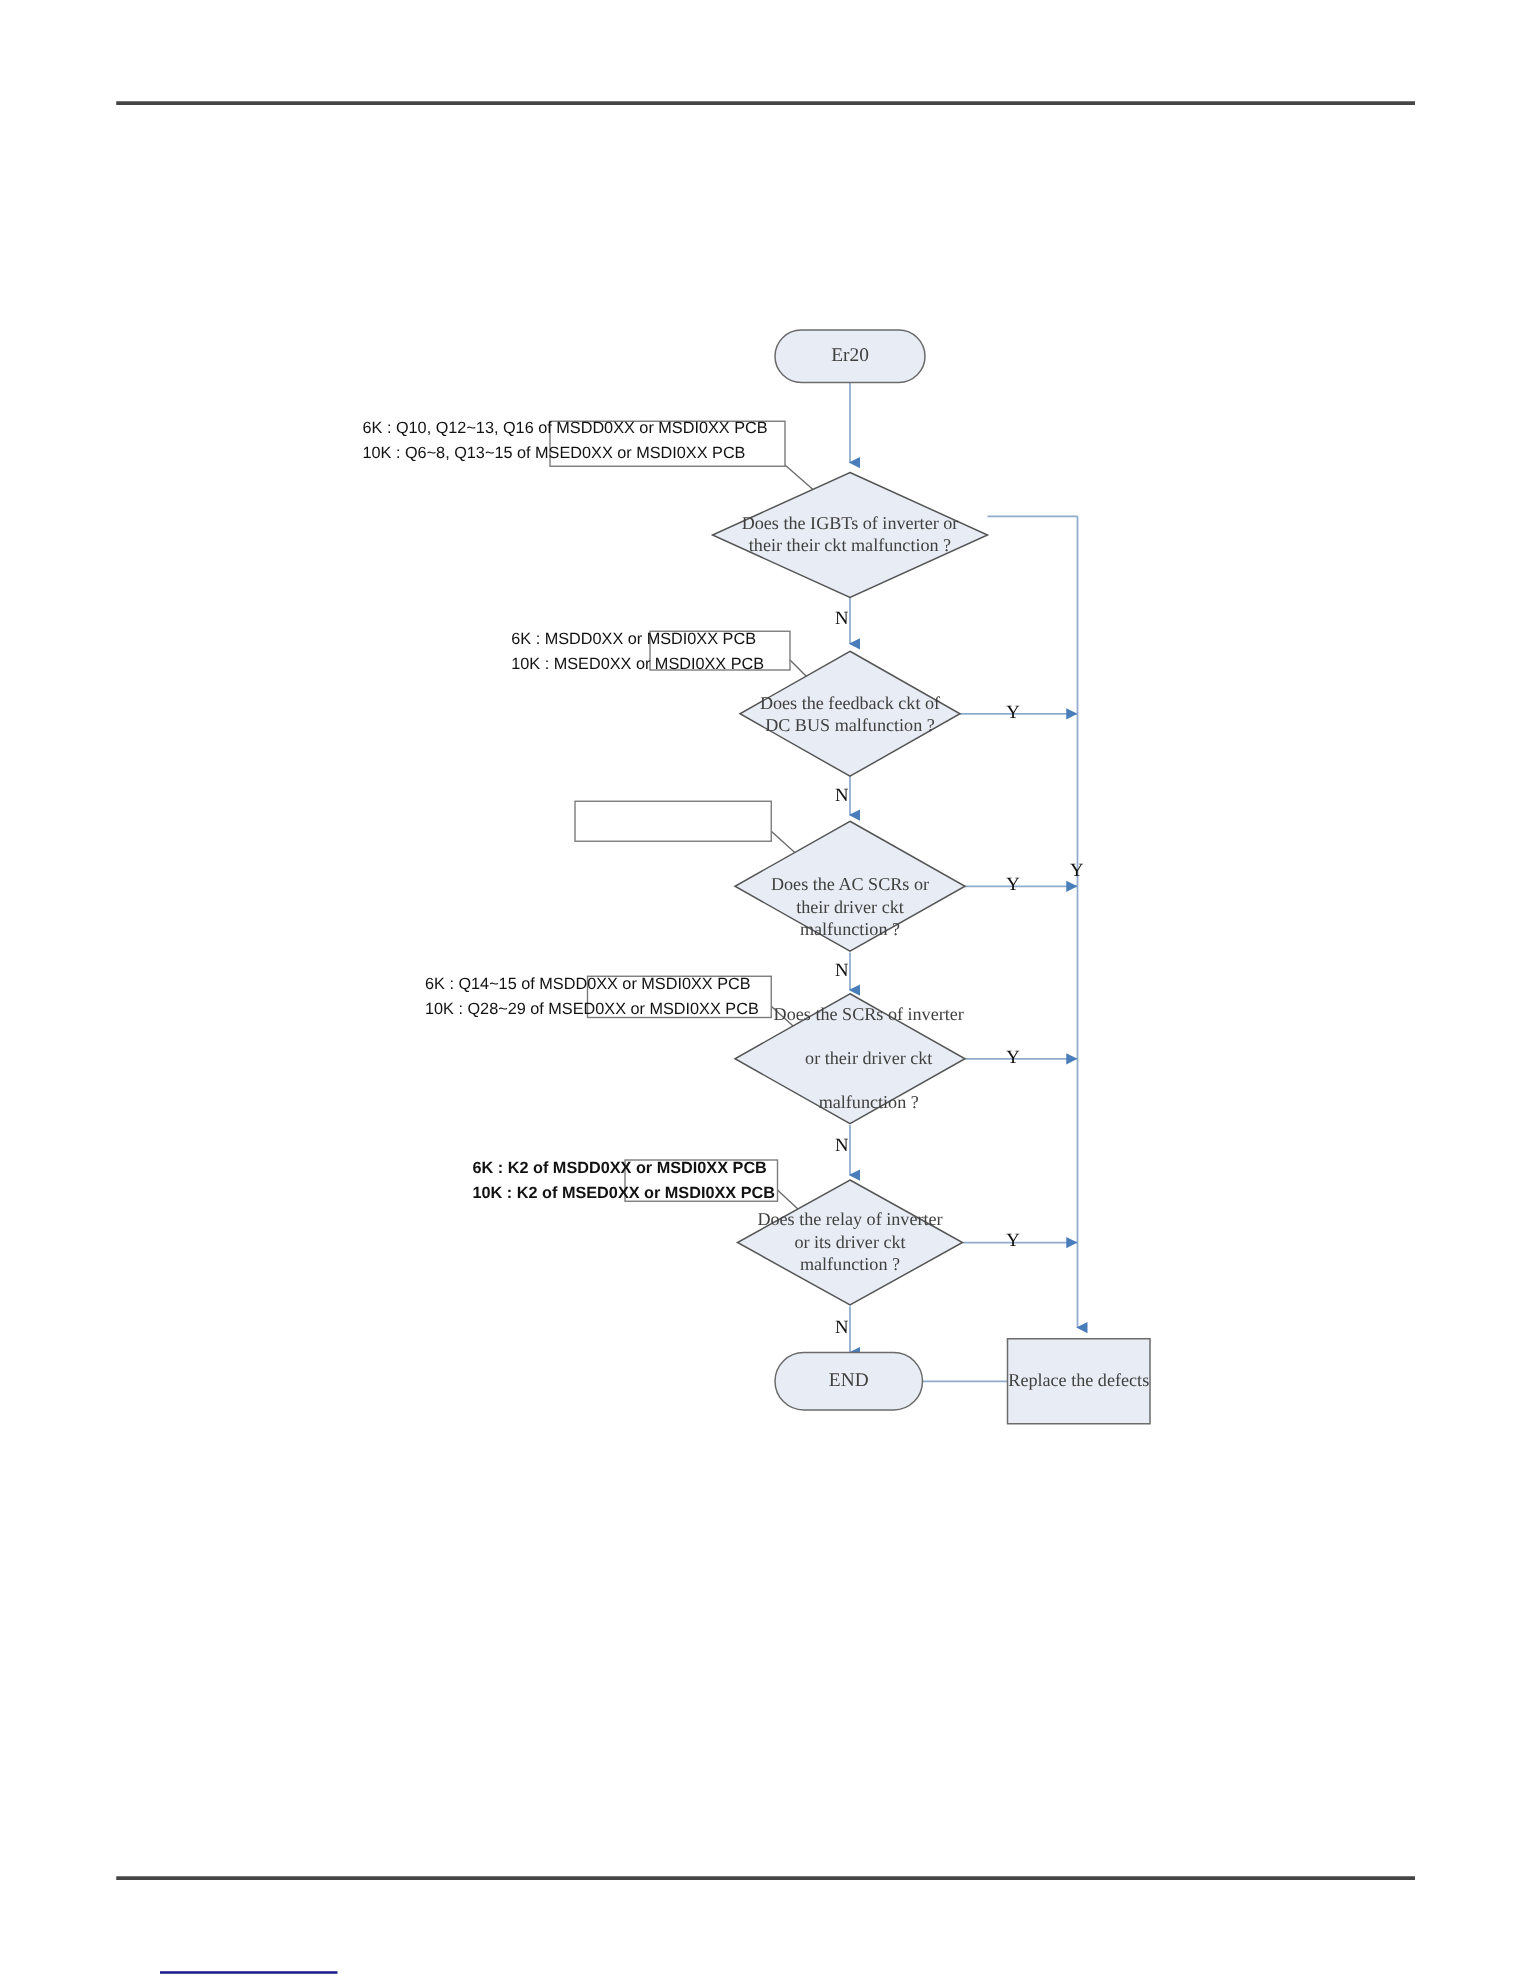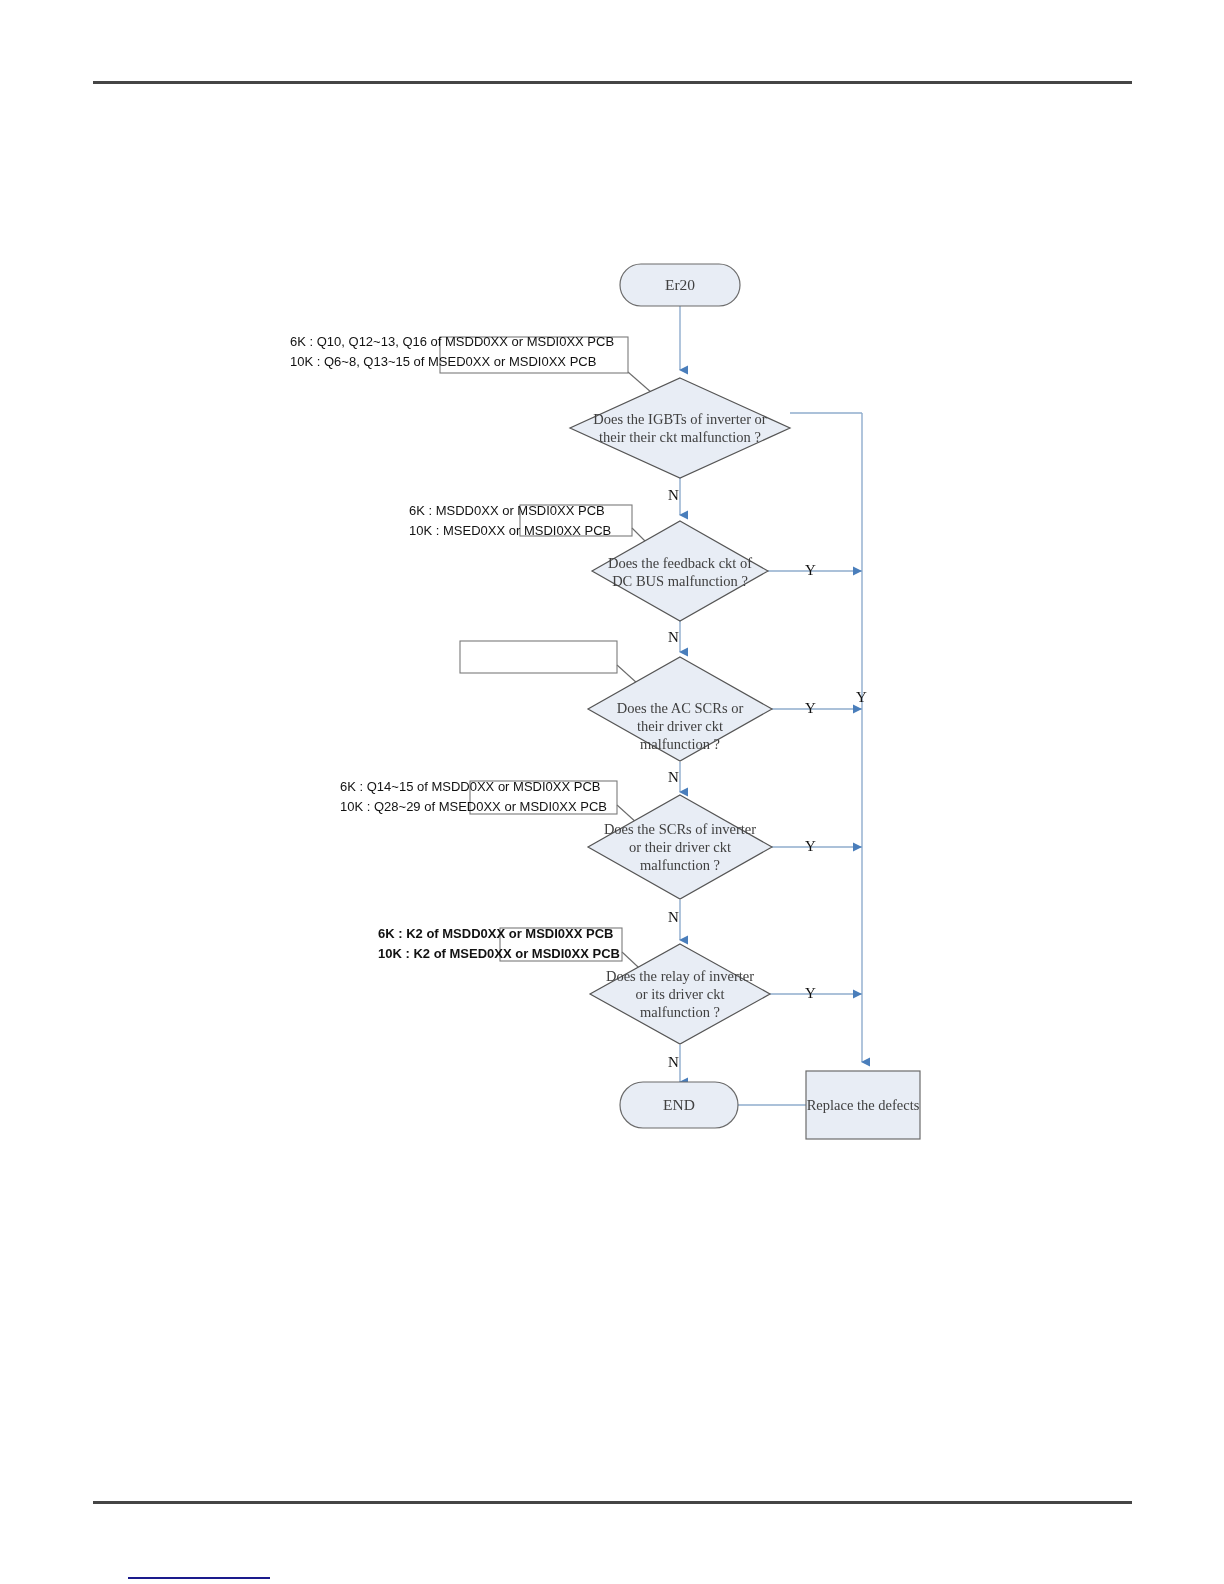--- a/index.html
+++ b/index.html
@@ -196,21 +196,21 @@
   <div class="branch-label" style="left:668px; top:770px;">
     <span>N</span>
   </div>
   <div class="branch-label" style="left:805px; top:701px;">
     <span>Y</span>
   </div>
   <div class="branch-label" style="left:856px; top:690px;">
     <span>Y</span>
   </div>
 
-  <div class="shape-text" style="left:588px; top:818px; width:184px; height:58px;">
+  <div class="shape-text" style="left:603px; top:818px; width:184px; height:58px;gap:17px;">
     <span>Does the SCRs of inverter</span>
     <span>or their driver ckt</span>
     <span>malfunction ?</span>
   </div>
   <div class="note-text" style="left:340px; top:777px;">
     <span>6K : Q14~15 of MSDD0XX or MSDI0XX PCB</span>
     <span>10K : Q28~29 of MSED0XX or MSDI0XX PCB</span>
   </div>
   <div class="branch-label" style="left:668px; top:910px;">
     <span>N</span>

